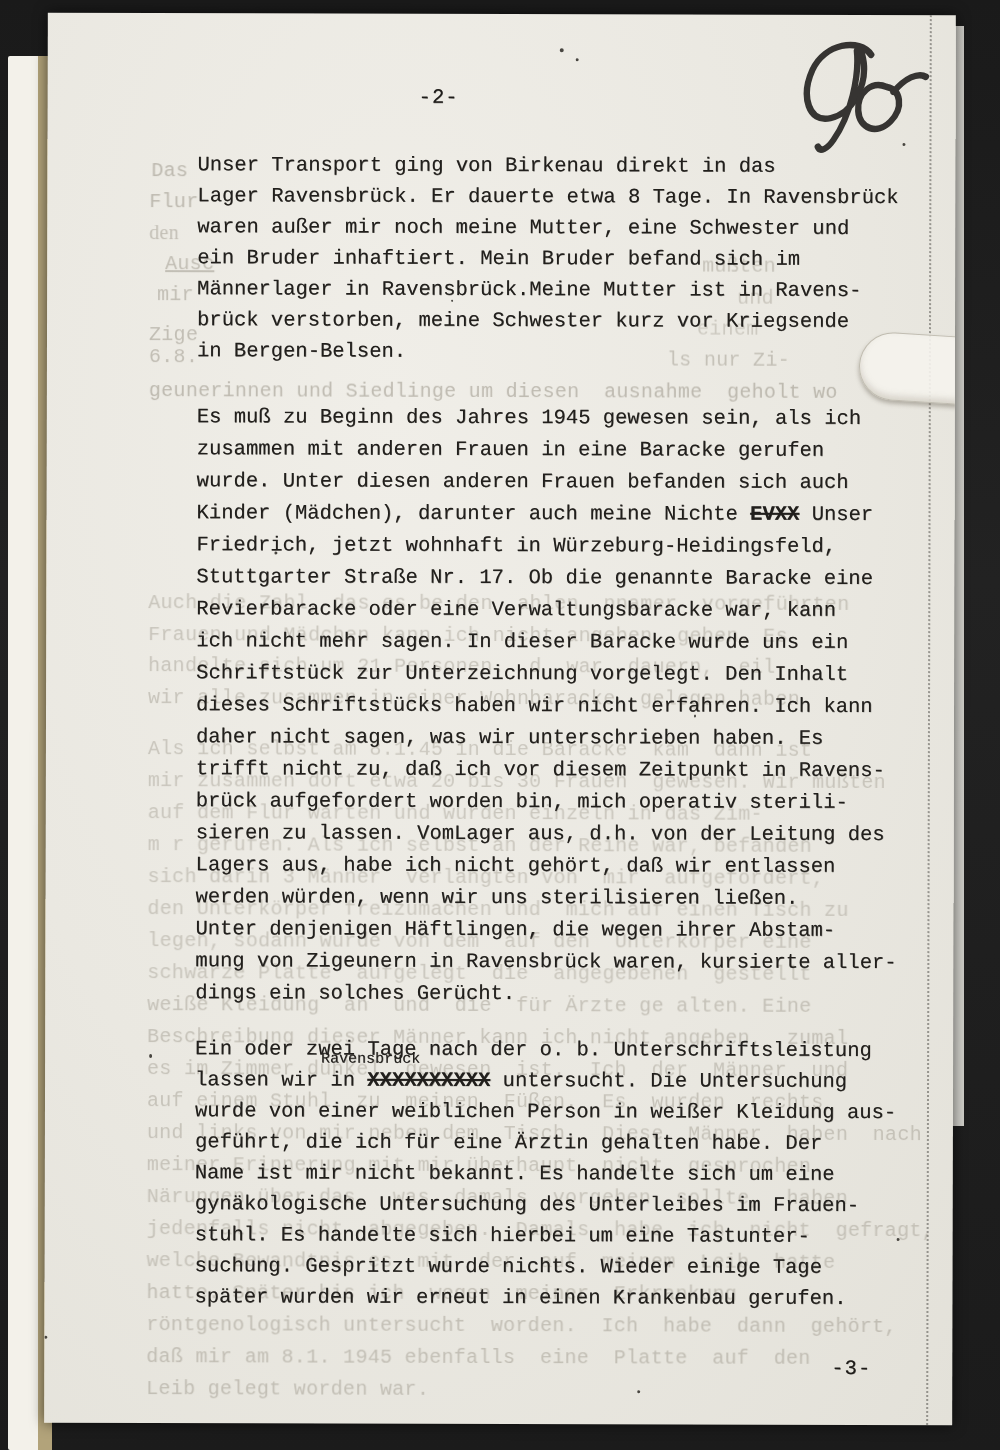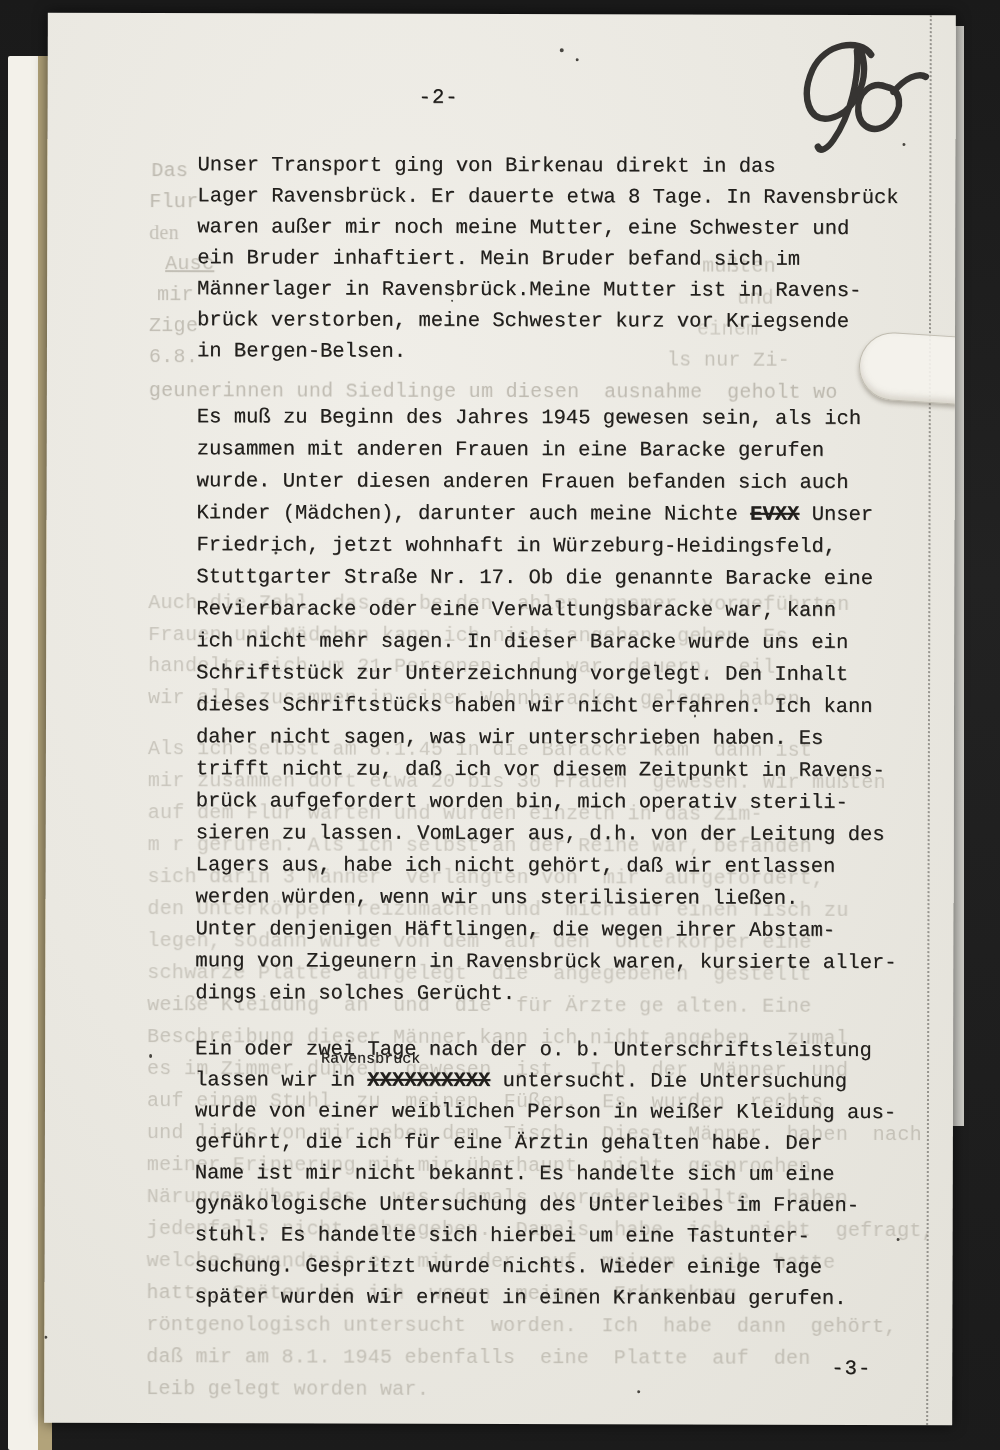--- a/index.html
+++ b/index.html
@@ -57,21 +57,21 @@
   <div class="binding-strip"></div>
   <div class="right-sliver"></div>
 
   <div class="page">
     <div class="ghost-layer" id="ghost-layer">
         <span class="ghost" style="left: 104px; top: 146px; opacity: 0.5;">Das</span>
         <span class="ghost" style="left: 102px; top: 177px; opacity: 0.5;">Flur</span>
         <span class="ghost" style="left: 102px; top: 208px; opacity: 0.45; font-family: Liberation Serif, serif;">den</span>
         <span class="ghost" style="left: 118px; top: 239px; opacity: 0.45; text-decoration: underline;">Ausc</span>
         <span class="ghost" style="left: 102px; top: 270px; opacity: 0.45; margin-left: 8px;">mir</span>
-        <span class="ghost" style="left: 102px; top: 301px; opacity: 0.45;">Zige</span>
+        <span class="ghost" style="left: 102px; top: 310px; opacity: 0.45;">Zige</span>
         <span class="ghost" style="left: 102px; top: 332px; opacity: 0.45;">6.8.</span>
         <span class="ghost" style="left: 655px; top: 240px; opacity: 0.4;">mußten</span>
         <span class="ghost" style="left: 690px; top: 272px; opacity: 0.35;">und</span>
         <span class="ghost" style="left: 650px; top: 303px; opacity: 0.32;">einem</span>
         <span class="ghost" style="left: 620px; top: 334px; opacity: 0.42;">ls nur Zi-</span>
         <span class="ghost" style="left: 102px; top: 366px; opacity: 0.5;">geunerinnen und Siedlinge um diesen  ausnahme  geholt wo</span>
         <span class="ghost" style="left: 102px; top: 578px; opacity: 0.38;">Auch die Zahl, das es be den  ahlen  nnamer  vorgeführten</span>
         <span class="ghost" style="left: 102px; top: 610px; opacity: 0.38;">Frauen und Mädchen kann ich nicht angeben  geben. Es</span>
         <span class="ghost" style="left: 102px; top: 641px; opacity: 0.38;">handelte sich um 21 Personen.  d  war  dauern,  eil</span>
         <span class="ghost" style="left: 102px; top: 673px; opacity: 0.38;">wir alle zusammen in einer Wohnbaracke  gelegen haben</span>

